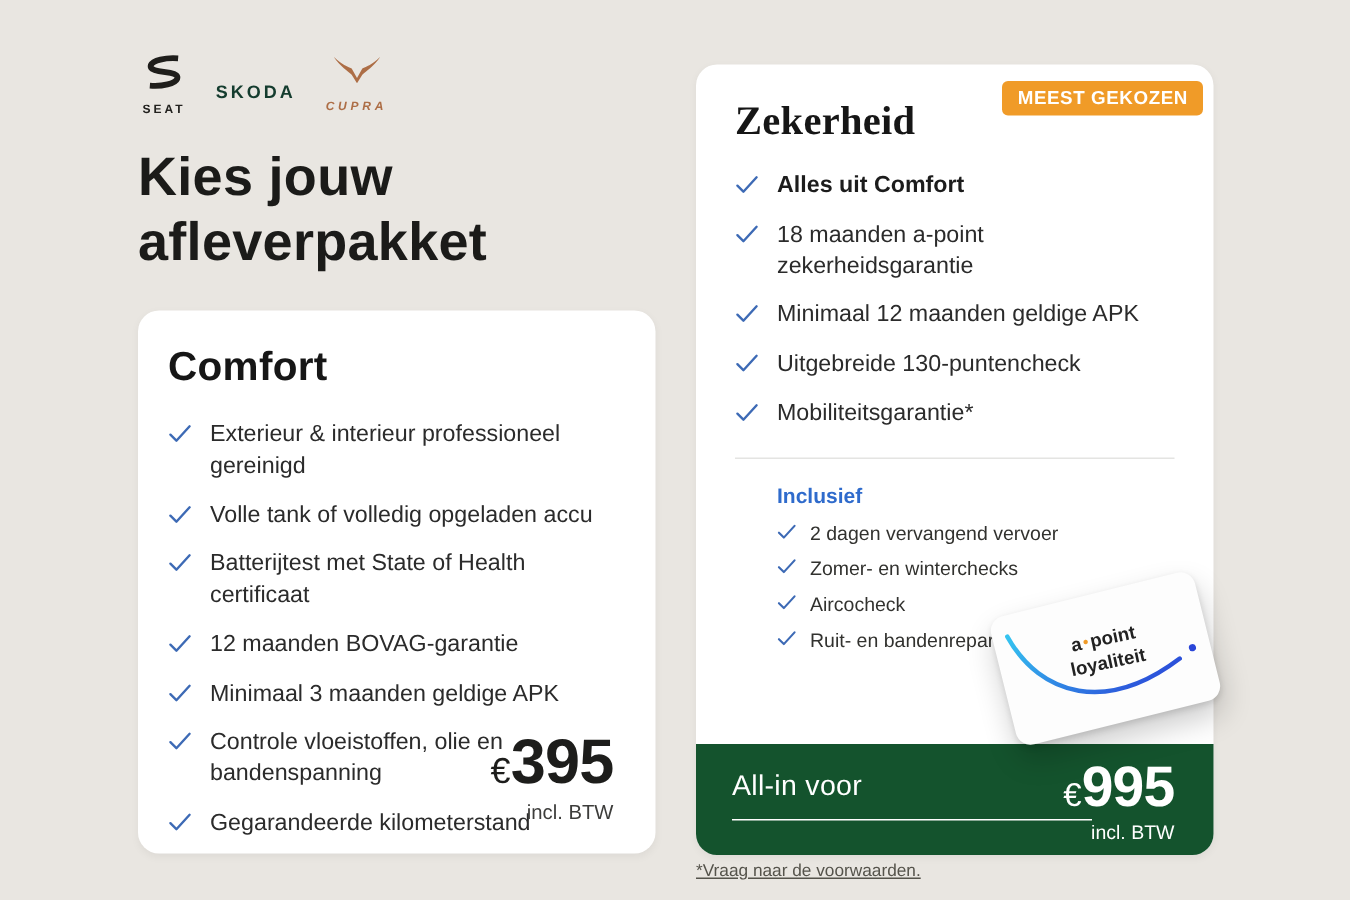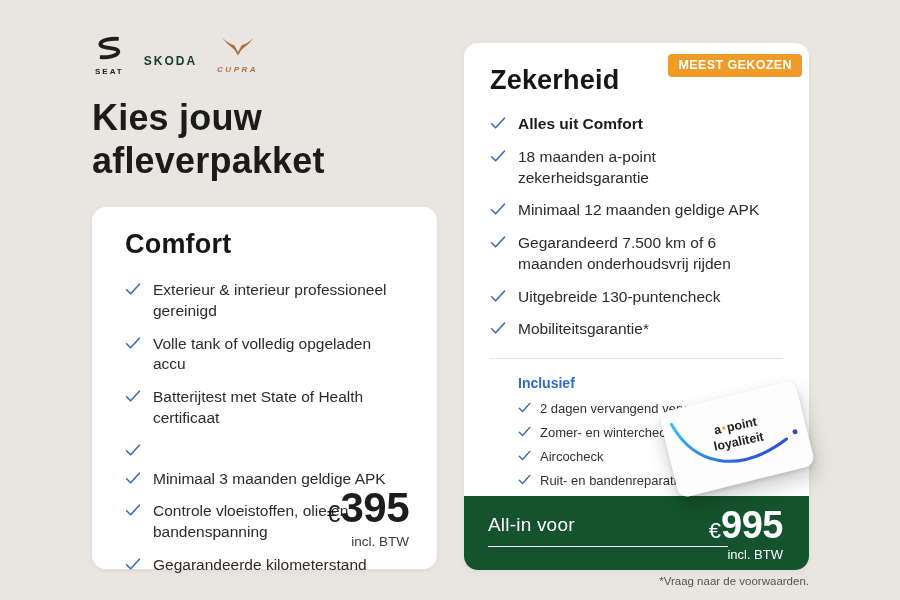--- a/index.html
+++ b/index.html
@@ -24,26 +24,26 @@
     position:absolute; left:92px; top:96px; width:300px;
     font-size:36px; line-height:1.2; font-weight:600; color:#1b1b19;
     letter-spacing:0.2px;
   }
 
   
   .card {
     position:absolute; background:#fff; border-radius:14px;
     box-shadow:0 2px 6px rgba(0,0,0,0.05);
   }
-  .card-comfort { left:92px; top:207px; width:345px; height:362px; padding:22px 30px 20px 33px; }
+  .card-comfort { left:92px; top:207px; width:345px; height:362px; padding:22px 30px 20px 20px; }
   .card-zekerheid { left:464px; top:43px; width:345px; height:527px; padding:22px 26px 0 26px; }
 
   .card-title { font-size:27px; font-weight:bold; color:#161616; letter-spacing:0.2px; }
   .card-comfort .card-title { margin-bottom:20px; }
-  .card-zekerheid .card-title { margin-bottom:18px; }
+  .card-zekerheid .card-title { margin-bottom:18px;font-family:Liberation Serif, serif; }
 
   ul.features { list-style:none; }
   .feature { display:flex; gap:12px; align-items:flex-start; margin-bottom:12px;
              font-size:15.5px; line-height:1.34; color:#2b2b2b; font-weight:500; max-width:300px; }
   .feature .chk { flex:0 0 auto; margin-top:2px; }
   .feature.bold { font-weight:bold; color:#1c1c1c;text-align:center; }
 
   
   .price-block { position:absolute; right:28px; bottom:20px; text-align:right; }
   .price-line { white-space:nowrap; }
@@ -89,22 +89,22 @@
     background:#14532d; border-radius:0 0 14px 14px; color:#fff;
   }
   .allin-label { position:absolute; left:24px; top:18px; font-size:19px; font-weight:500; letter-spacing:0.2px; }
   .allin-rule { position:absolute; left:24px; top:50px; width:240px; border-top:1.5px solid #fff; }
   .allin-price { position:absolute; right:26px; top:8px; text-align:right; }
   .allin-price .price-cur { font-size:22px; }
   .allin-price .price-amt { font-size:38px; font-weight:bold; }
   .allin-price .price-note { color:#fff; font-size:13px; margin-top:0; }
 
   
-  .footnote { position:absolute; left:464px; top:575px; width:345px; text-align:right;
-              font-size:11.5px; color:#55534b; font-weight:500; }
+  .footnote { position:absolute; left:464px; top:575px; width:345px; text-align:left;
+              font-size:11.5px; color:#55534b; font-weight:500;text-decoration:underline; }
 
   .chk svg, .plus-icon svg { display:block; }
   .plus-icon { flex:0 0 auto; margin-top:1px; }
 </style>
 </head>
 <body>
 
 <div class="brand-bar">
   <div class="logo-col">
     <span>
@@ -155,20 +155,21 @@
           </svg>
         </span>
       <span>Batterijtest met State of Health certificaat</span>
     </li>
     <li class="feature">
       <span class="chk">
           <svg width="16" height="14" viewBox="0 0 20 16">
             <path d="M2 9l5 5 11-12" stroke="#3d6ab5" stroke-width="2" fill="none" stroke-linecap="round" stroke-linejoin="round"></path>
           </svg>
         </span>
+      <span>12 maanden BOVAG-garantie</span>
     </li>
     <li class="feature">
       <span class="chk">
           <svg width="16" height="14" viewBox="0 0 20 16">
             <path d="M2 9l5 5 11-12" stroke="#3d6ab5" stroke-width="2" fill="none" stroke-linecap="round" stroke-linejoin="round"></path>
           </svg>
         </span>
       <span>Minimaal 3 maanden geldige APK</span>
     </li>
     <li class="feature">
@@ -216,28 +217,20 @@
         </span>
       <span>18 maanden a-point zekerheidsgarantie</span>
     </li>
     <li class="feature">
       <span class="chk">
           <svg width="16" height="14" viewBox="0 0 20 16">
             <path d="M2 9l5 5 11-12" stroke="#3d6ab5" stroke-width="2" fill="none" stroke-linecap="round" stroke-linejoin="round"></path>
           </svg>
         </span>
       <span>Minimaal 12 maanden geldige APK</span>
-    </li>
-    <li class="feature">
-      <span class="chk">
-          <svg width="16" height="14" viewBox="0 0 20 16">
-            <path d="M2 9l5 5 11-12" stroke="#3d6ab5" stroke-width="2" fill="none" stroke-linecap="round" stroke-linejoin="round"></path>
-          </svg>
-        </span>
-      <span>Gegarandeerd 7.500 km of 6 maanden onderhoudsvrij rijden</span>
     </li>
     <li class="feature">
       <span class="chk">
           <svg width="16" height="14" viewBox="0 0 20 16">
             <path d="M2 9l5 5 11-12" stroke="#3d6ab5" stroke-width="2" fill="none" stroke-linecap="round" stroke-linejoin="round"></path>
           </svg>
         </span>
       <span>Uitgebreide 130-puntencheck</span>
     </li>
     <li class="feature">

